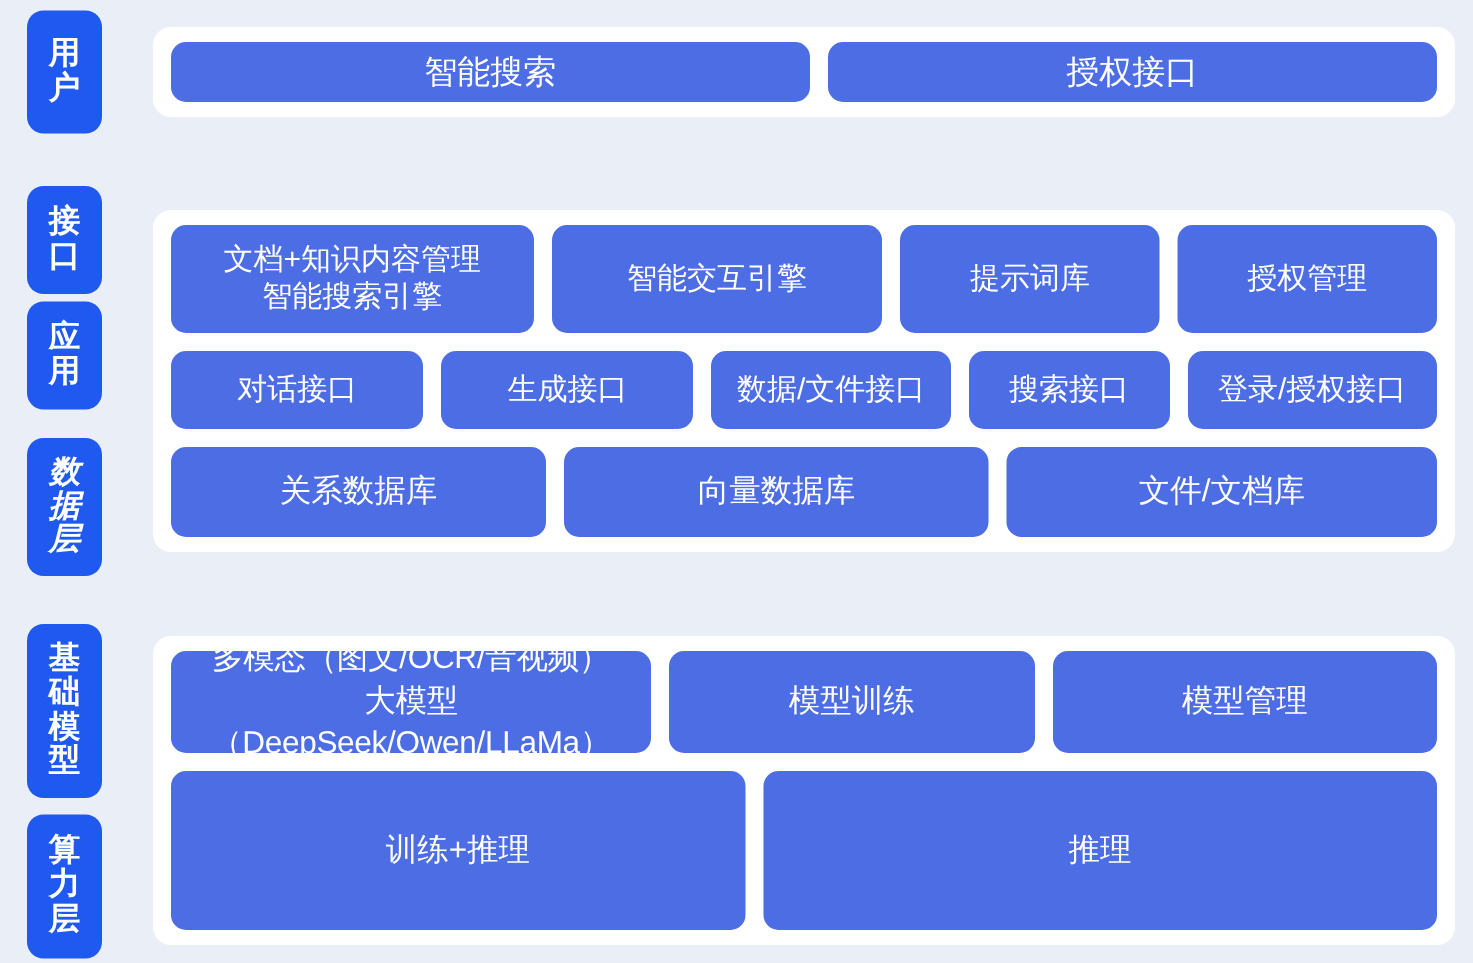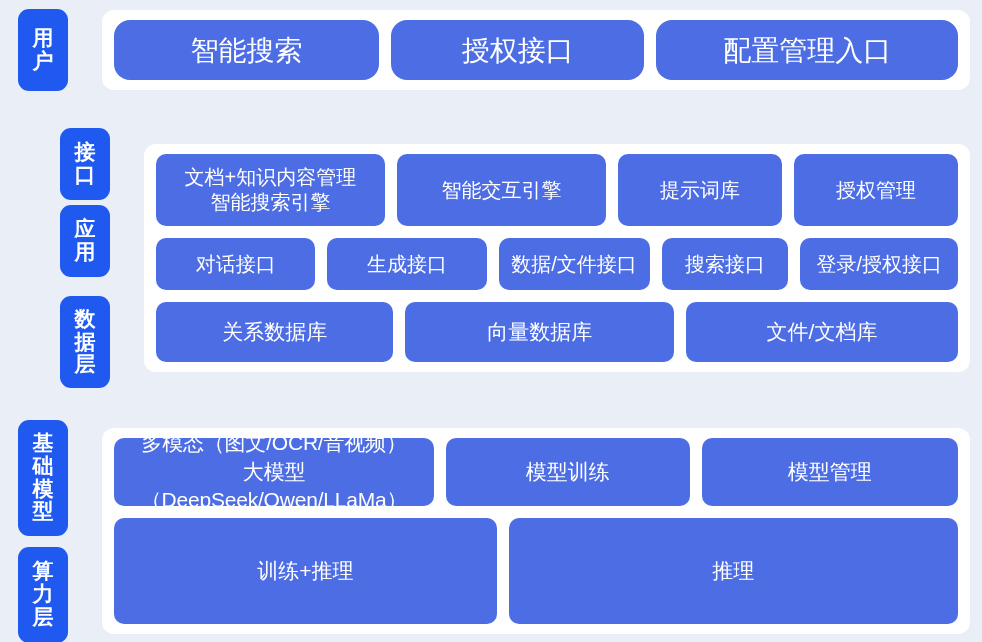--- a/index.html
+++ b/index.html
@@ -25,21 +25,21 @@
   }
 
   
   .group {
     position: relative;
     display: flex;
     align-items: center;
     background: #eaeff7;
   }
   .group-users   { height: 104px; }
-  .group-middle  { height: 288px; margin-top: 18px; padding-left: 42px; }
+  .group-middle  { height: 288px; margin-top: 18px; }
   .group-infra   { height: 230px; margin-top: 18px; }
 
   
   .rail {
     width: 96px;
     flex: 0 0 96px;
     display: flex;
     flex-direction: column;
     justify-content: flex-start;
     padding: 10px 0 10px 18px;
@@ -65,21 +65,21 @@
     padding: 4px 0;
   }
   .tab-inner {
     width: 24px;
     word-break: break-all;
     white-space: normal;
   }
   .tab-users    { height: 82px; }
   .tab-api      { height: 72px; }
   .tab-app      { height: 72px; }
-  .tab-data     { height: 92px; margin-top: 14px; }
+  .tab-data     { height: 92px; margin-top: 14px; font-style: italic; }
   .tab-model    { height: 116px; }
   .tab-compute  { height: 96px; margin-top: 6px; }
 
   
   .panel {
     flex: 1 1 auto;
     background: #ffffff;
     border-radius: 12px;
     margin: 8px 12px 8px 6px;
     padding: 10px 12px;
@@ -105,21 +105,21 @@
     display: flex;
     align-items: center;
     justify-content: center;
     text-align: center;
     font-size: 21px;
     line-height: 1.25;
     box-sizing: border-box;
     padding: 6px 8px;
     white-space: pre-line;
   }
-  .row-users .box { height: 60px; font-size: 28px; border-radius: 16px; }
+  .row-users .box { height: 40px; font-size: 22px; }
   .row-api   .box { height: 52px; font-size: 20px; }
   .row-app   .box { height: 72px; font-size: 20px; }
   .row-data  .box { height: 60px; font-size: 21px; }
   .row-model .box { height: 68px; font-size: 21px; }
   .row-compute .box { height: 106px; font-size: 21px; }
 
   .box-multimodal {
     font-size: 17px;
     line-height: 1.35;
     letter-spacing: -0.2px;
@@ -133,21 +133,20 @@
   <div class="group group-users">
     <div class="rail rail-users">
       <div class="tab tab-users">
         <span class="tab-inner">用户</span>
       </div>
     </div>
     <div class="panel panel-users">
       <div class="row row-users">
         <div class="box" style="flex:273 1 0">智能搜索</div>
         <div class="box" style="flex:260 1 0">授权接口</div>
-        <div class="box" style="flex:313 1 0">配置管理入口</div>
       </div>
     </div>
   </div>
 
   <div class="group group-middle">
     <div class="rail">
       <div class="tab tab-api">
         <span class="tab-inner">接口</span>
       </div>
       <div class="tab tab-app">

